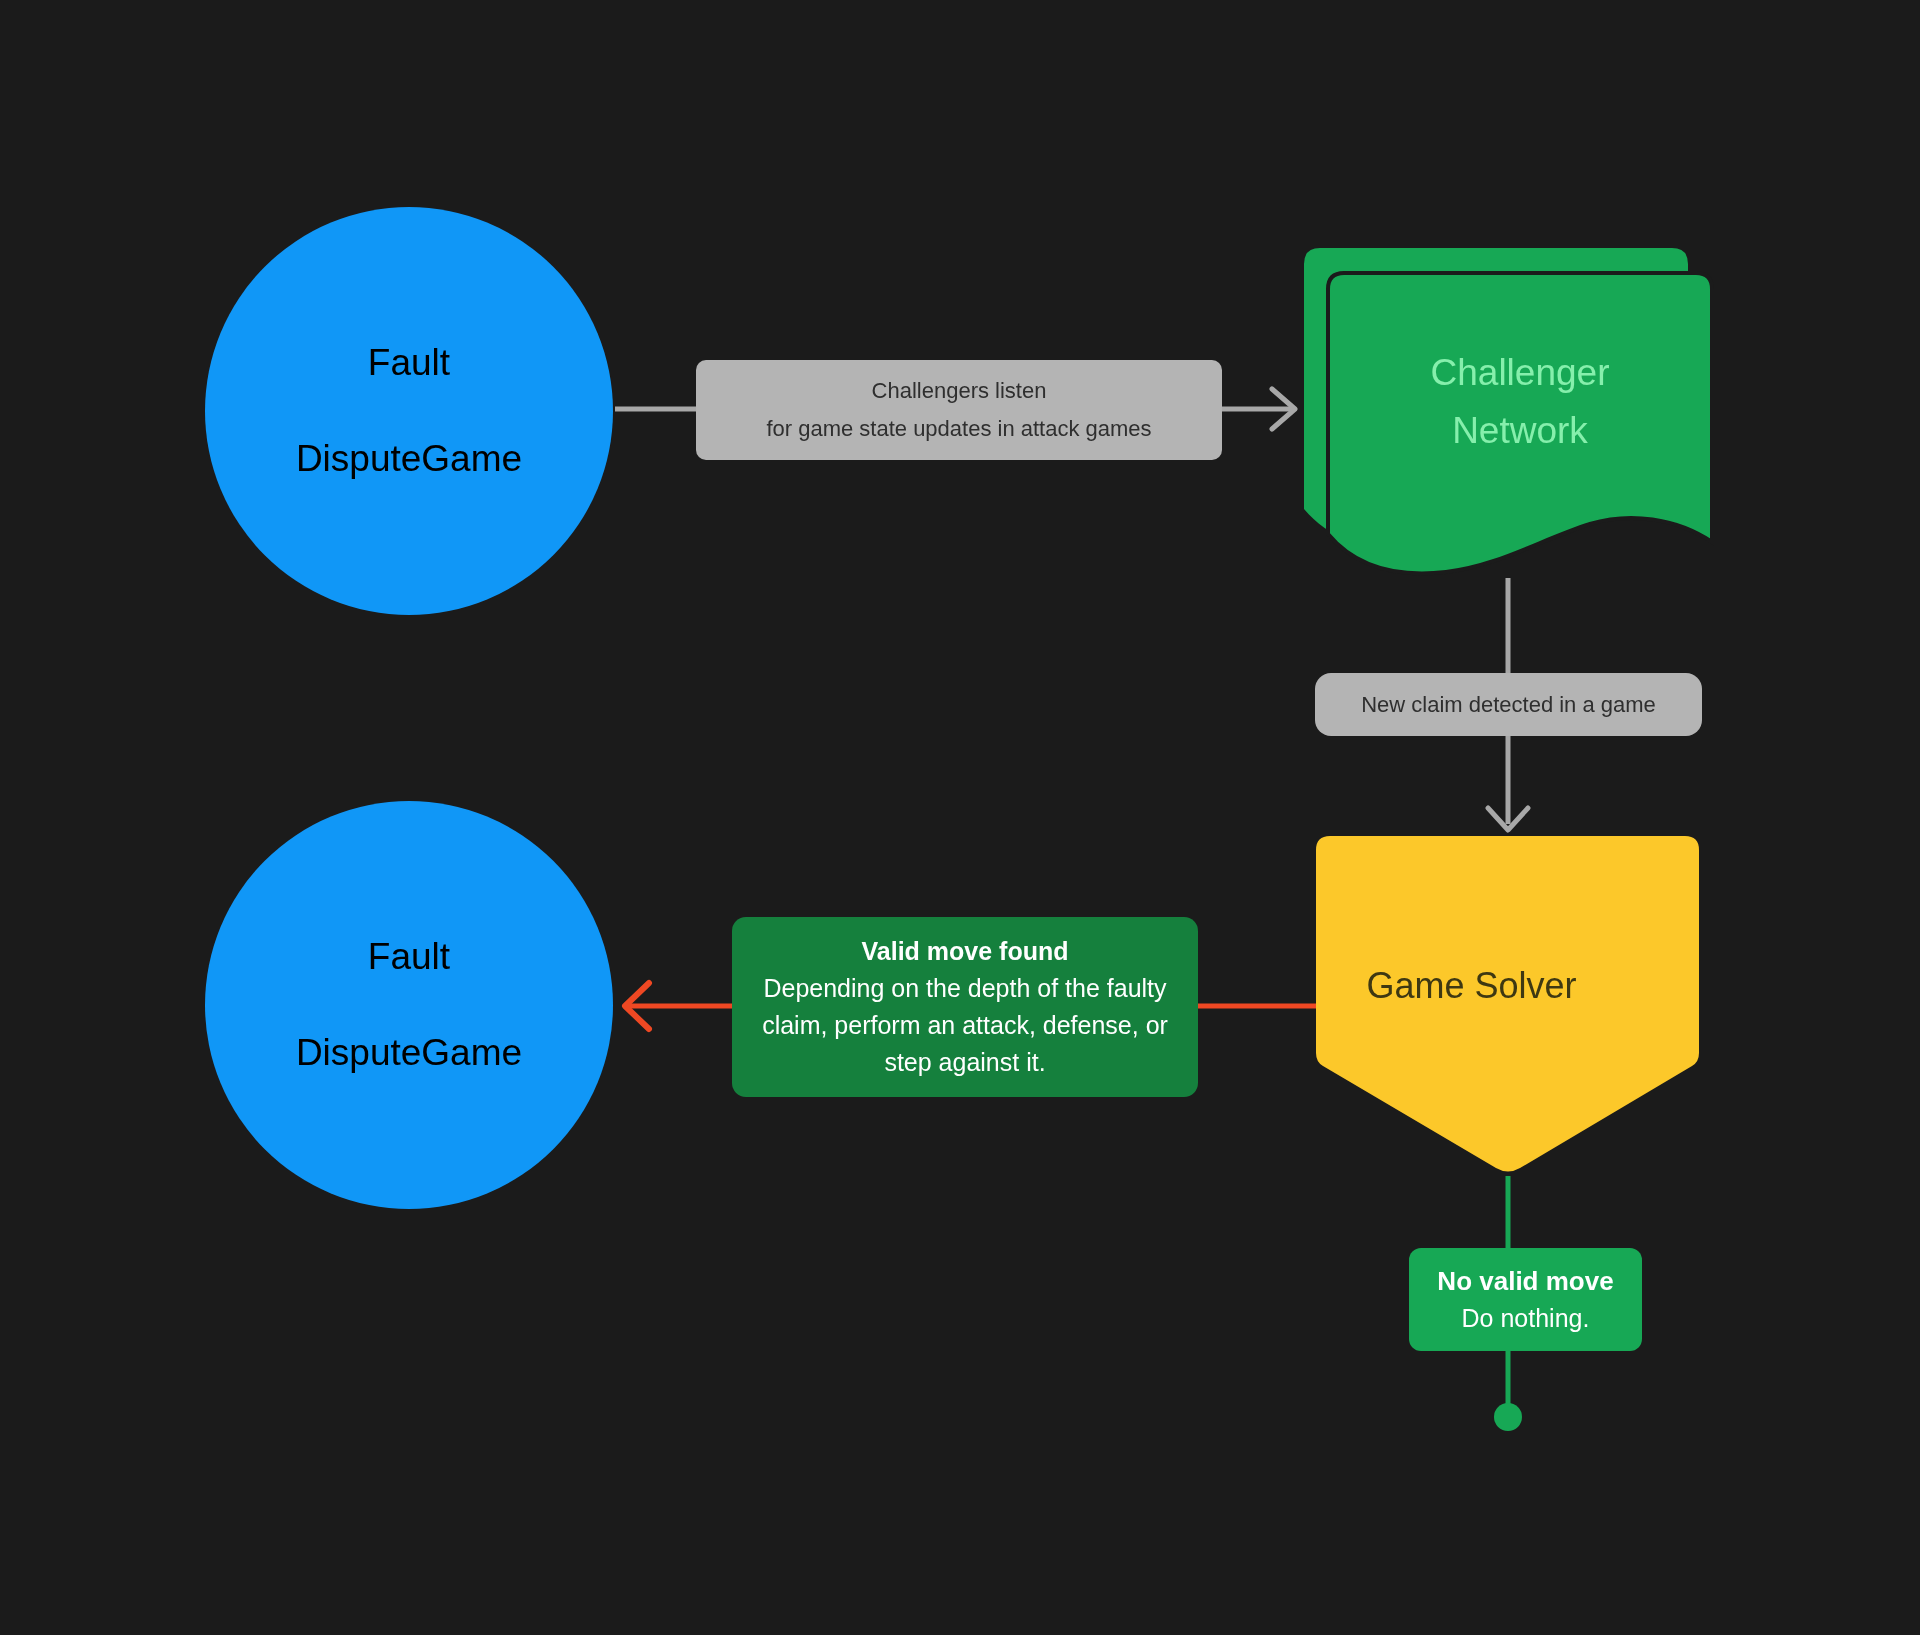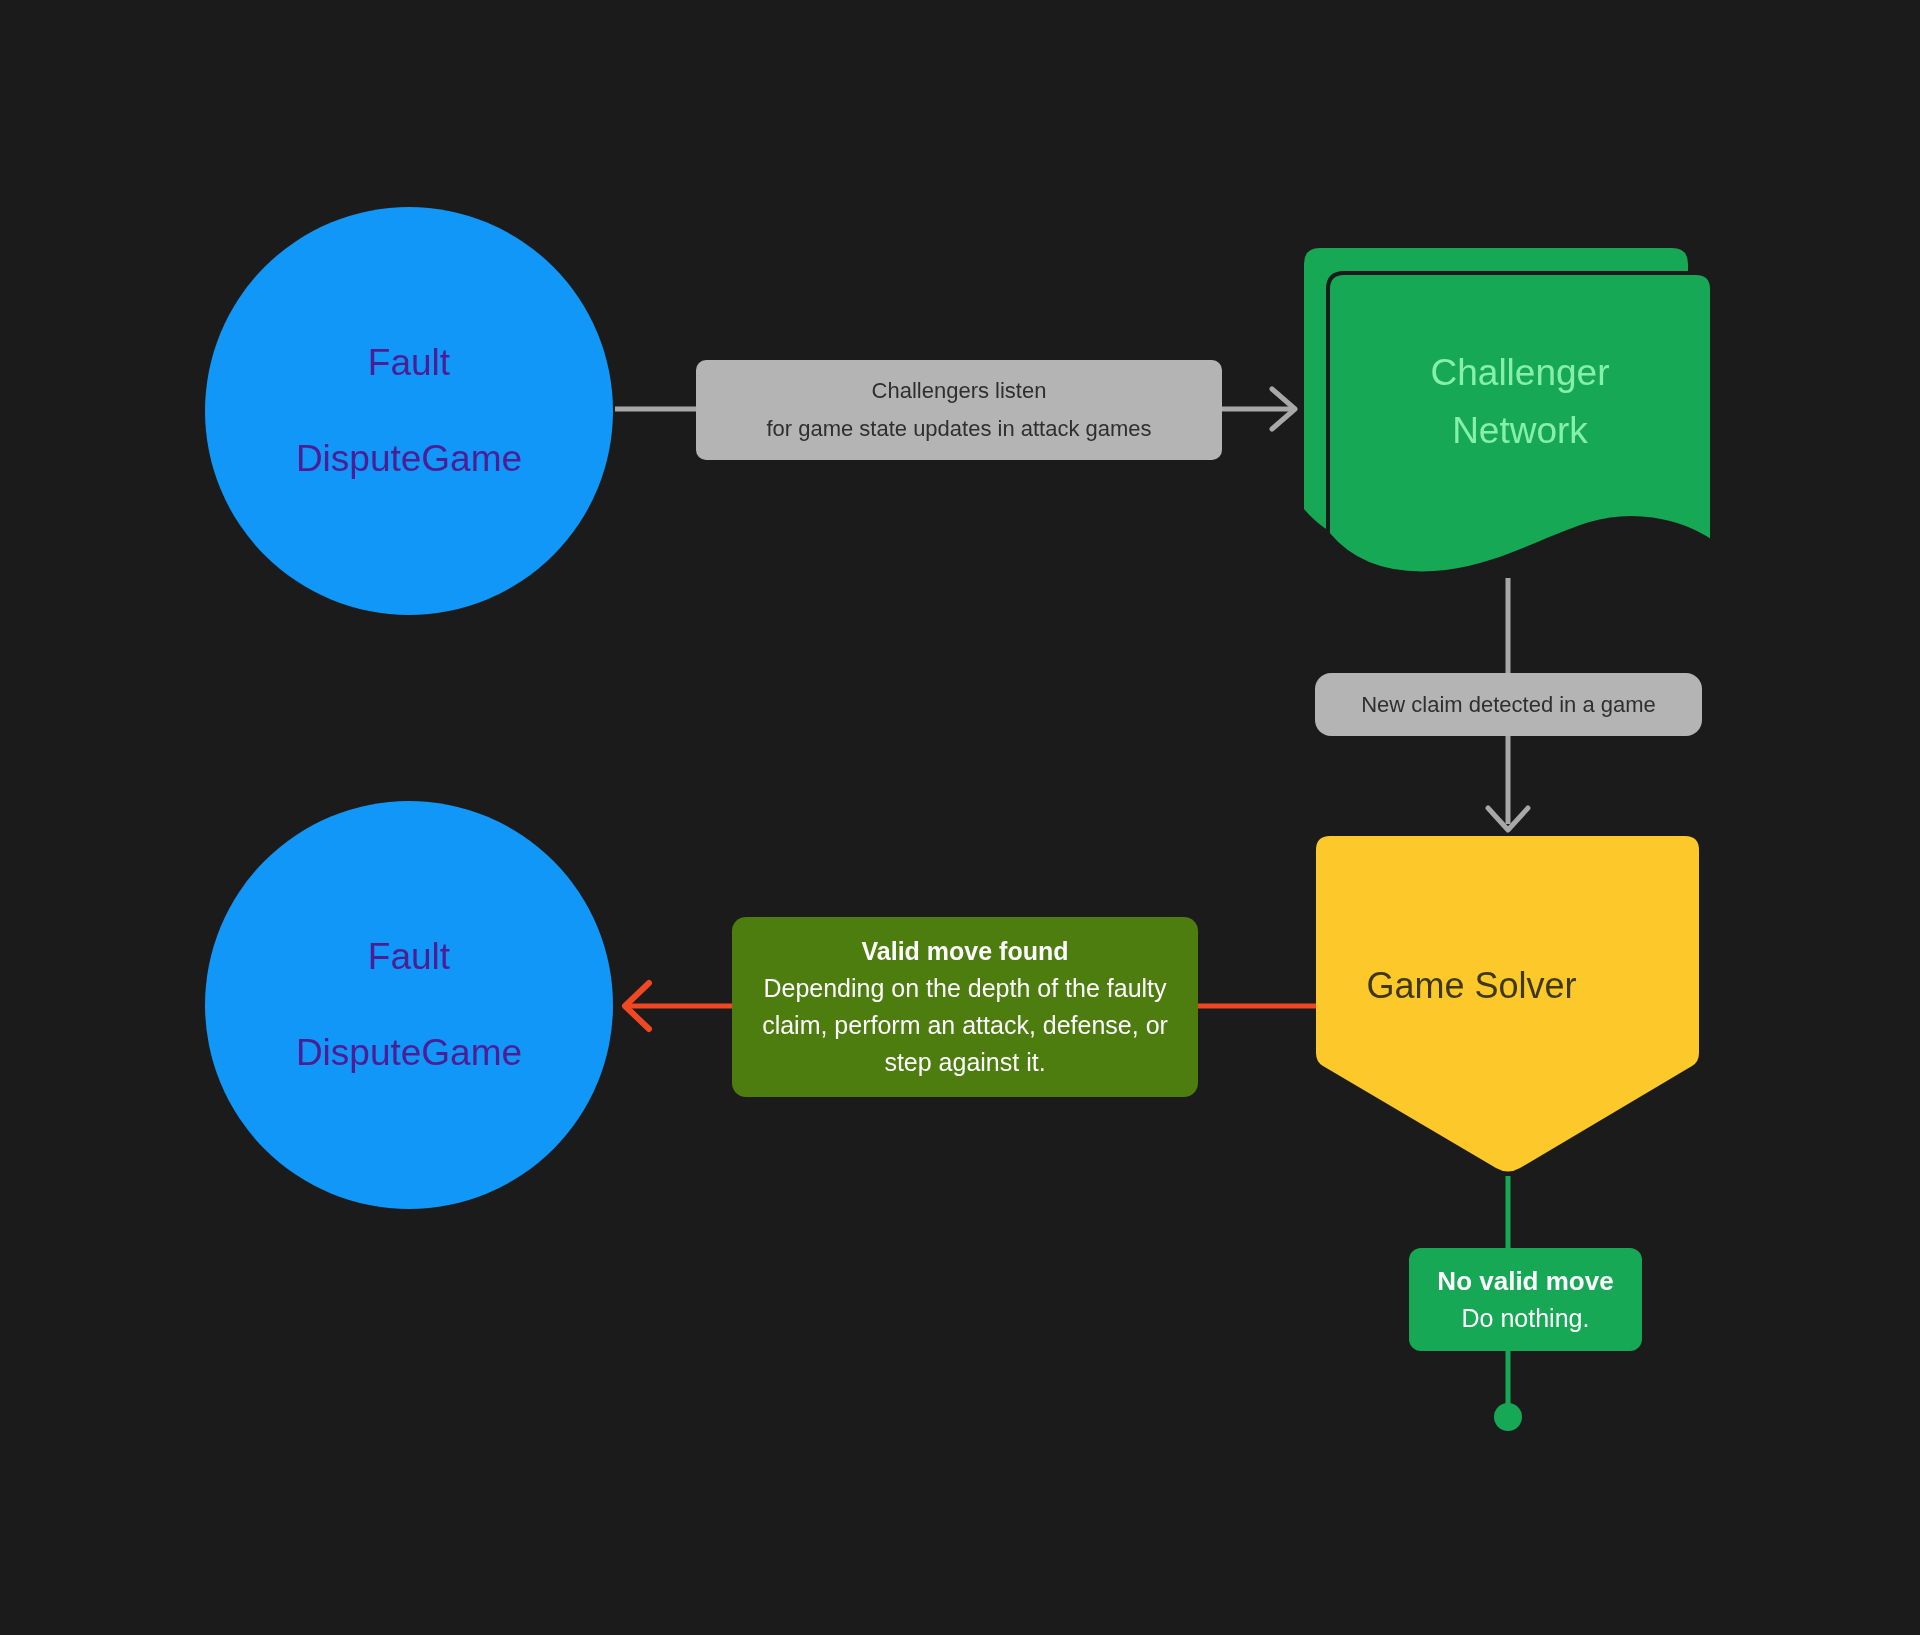--- a/index.html
+++ b/index.html
@@ -7,42 +7,42 @@
     position:relative;
     width:1920px;height:1635px;
     background:#1B1B1B;
     font-family:"Liberation Sans","DejaVu Sans",sans-serif;
     overflow:hidden;
   }
   .layer-svg{position:absolute;left:0;top:0;z-index:1;}
   .node{position:absolute;z-index:2;display:flex;flex-direction:column;align-items:center;justify-content:center;text-align:center;box-sizing:border-box;}
   .circle{
     width:408px;height:408px;border-radius:50%;
-    background:#1097F7;color:#4c1d95;
+    background:#1097F7;color:#000000;
     font-size:37px;line-height:60px;font-weight:400;gap:36px;
   }
   .circle-top{left:205px;top:207px;}
   .circle-bottom{left:205px;top:801px;}
   .gray-label{
     background:#B4B4B4;color:#2F2F2F;border-radius:10px;
     font-size:22px;line-height:38px;
   }
   .gray-label-1{left:696px;top:360px;width:526px;height:100px;}
   .gray-label-2{left:1315px;top:673px;width:387px;height:63px;border-radius:16px;font-size:22px;}
   .doc-text{
     left:1328px;top:273px;width:384px;height:258px;
     color:#86efac;font-size:37px;line-height:58px;
   }
   .solver-text{
     left:1280px;top:860px;width:383px;height:250px;
     color:#3E3812;font-size:36px;line-height:59px;
   }
   .red-label{
     left:732px;top:917px;width:466px;height:180px;
-    background:#4d7c0f;color:#FFFFFF;border-radius:14px;
+    background:#15803d;color:#FFFFFF;border-radius:14px;
     font-size:25px;line-height:37px;padding:0 12px;
   }
   .red-label .title{font-weight:bold;display:block;}
   .red-label .body{display:block;max-width:445px;}
   .green-label{
     left:1409px;top:1248px;width:233px;height:103px;
     background:#17A855;color:#FFFFFF;border-radius:12px;
     font-size:25px;line-height:37px;
   }
   .green-label .title{font-weight:bold;display:block;font-size:26px;}

